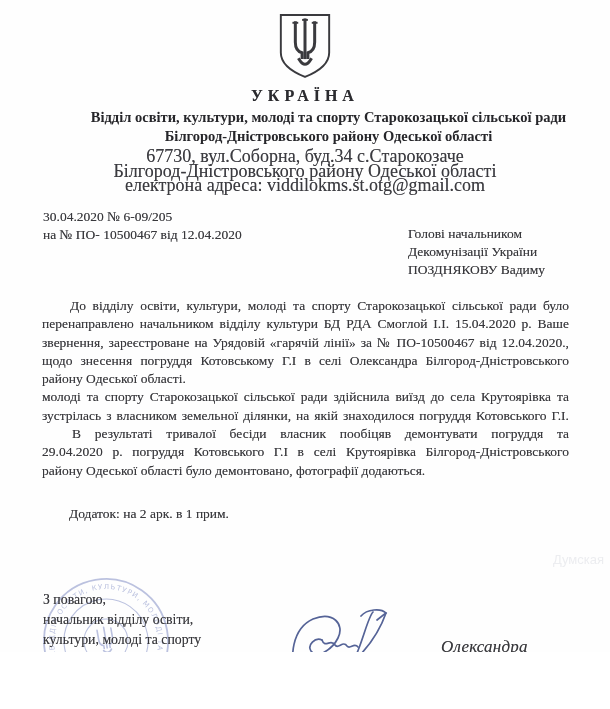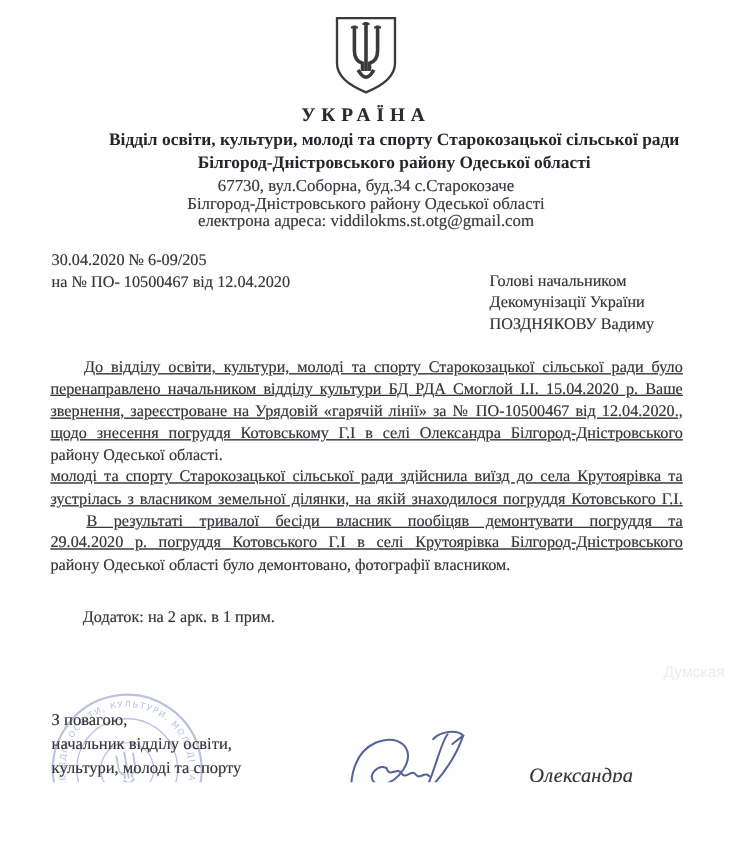--- a/index.html
+++ b/index.html
@@ -7,28 +7,28 @@
         font-family:"Liberation Serif","DejaVu Serif",serif;color:#38383c;}
   .page *{box-sizing:border-box;}
   .scan{text-shadow:0 0 .6px rgba(45,45,50,.5);}
 
   .emblem{position:absolute;top:12px;left:0;right:0;text-align:center;}
   .country{margin-top:3px;font-size:16px;font-weight:bold;letter-spacing:5px;color:#2b2b2f;}
 
   .org{position:absolute;top:108px;left:0;right:0;text-align:center;
        font-size:14.5px;font-weight:bold;line-height:19px;color:#26262a;margin-left:47px;}
   .addr{position:absolute;top:149px;left:0;right:0;text-align:center;
-        font-size:14px;line-height:14.6px;color:#3b3b40;}
+        font-size:18px;line-height:14.6px;color:#3b3b40;}
 
   .ref{position:absolute;top:208px;left:43px;font-size:13.5px;line-height:18px;}
   .recipient{position:absolute;top:225px;left:408px;font-size:13.5px;line-height:18px;}
 
   .bodytext{position:absolute;top:297px;left:42px;width:527px;font-size:13.5px;}
   .bodytext .line{line-height:18.3px;white-space:normal;}
-  .bodytext .just{text-align:justify;text-align-last:justify;text-decoration:underline;}
+  .bodytext .just{text-align:justify;text-align-last:justify;}
 
   .attachment{position:absolute;top:506px;left:43px;font-size:13.5px;margin-left:26px;}
 
   .closing{position:absolute;top:590px;left:43px;font-size:13.8px;line-height:20px;}
   .name{position:absolute;top:637px;left:441px;font-size:17px;letter-spacing:.2px;font-style:italic;}
 
   .stamp{position:absolute;top:571px;left:36px;opacity:.55;}
   .sig{position:absolute;top:604px;left:287px;}
 
   .watermark{position:absolute;top:552px;right:6px;font-family:"Liberation Sans",sans-serif;
@@ -81,21 +81,21 @@
   <div class="bodytext scan">
       <div class="line just" style="padding-left: 28px;">До відділу  освіти, культури, молоді та спорту Старокозацької  сільської ради  було</div>
       <div class="line just">перенаправлено  начальником відділу культури БД РДА Смоглой І.І. 15.04.2020 р.   Ваше</div>
       <div class="line just">звернення, зареєстроване на Урядовій «гарячій лінії» за № ПО-10500467 від 12.04.2020.,</div>
       <div class="line just">щодо знесення погруддя  Котовському Г.І в селі Олександра Білгород-Дністровського</div>
       <div class="line">району Одеської області.</div>
       <div class="line just">молоді та спорту Старокозацької сільської ради здійснила виїзд до села  Крутоярівка та</div>
       <div class="line just">зустрілась з власником земельної ділянки, на якій знаходилося погруддя Котовського Г.І.</div>
       <div class="line just" style="padding-left: 30px;">В  результаті  тривалої  бесіди  власник  пообіцяв  демонтувати  погруддя   та</div>
       <div class="line just">29.04.2020 р.  погруддя   Котовського Г.І  в  селі Крутоярівка Білгород-Дністровського</div>
-      <div class="line">району Одеської області  було демонтовано, фотографії власником.</div>
+      <div class="line">району Одеської області  було демонтовано, фотографії додаються.</div>
     </div>
 
   <div class="attachment scan">Додаток: на 2 арк. в 1 прим.</div>
 
   <svg class="stamp" width="140" height="140" viewBox="0 0 140 140">
     <g transform="rotate(-10 70 70)" fill="none" stroke="#8591c6">
       <circle cx="70" cy="70" r="62" stroke-width="1.8"></circle>
       <circle cx="70" cy="70" r="42" stroke-width="1.1"></circle>
       <circle cx="70" cy="70" r="22" stroke-width="1"></circle>
       <defs>

